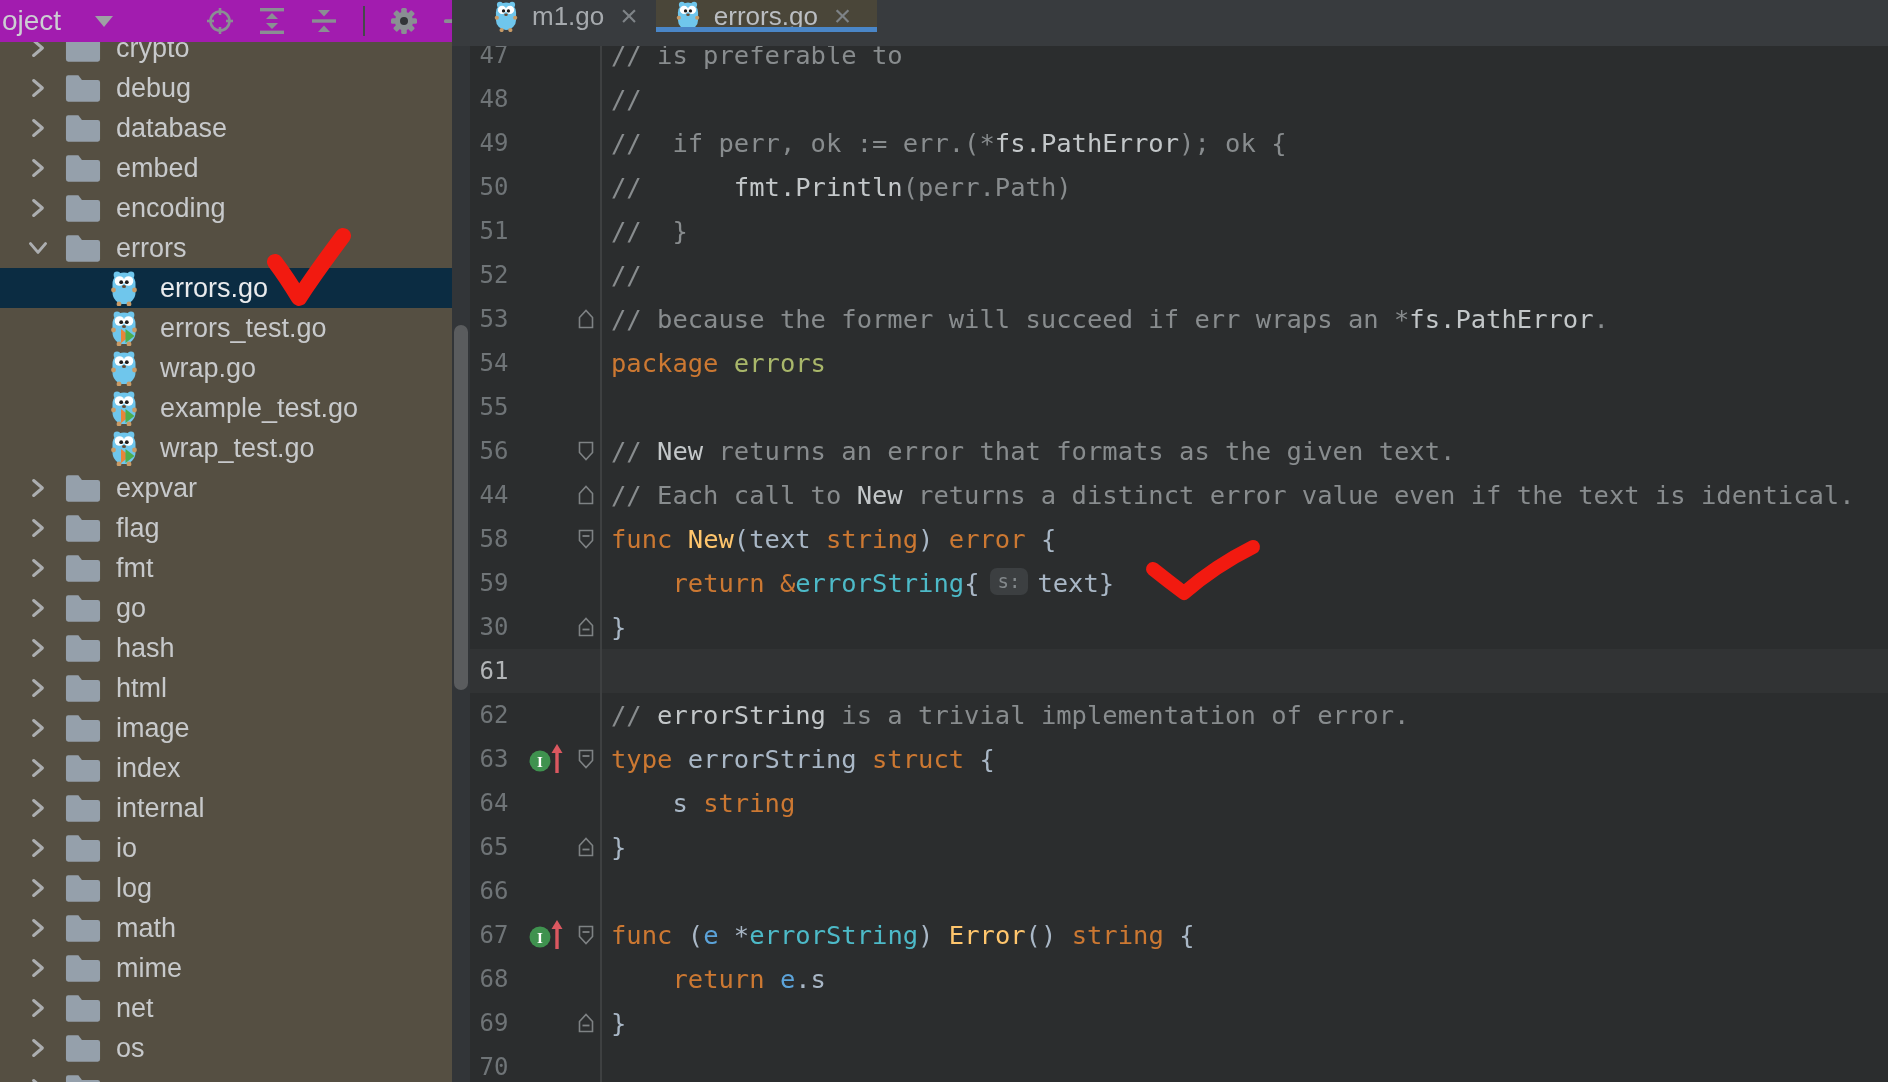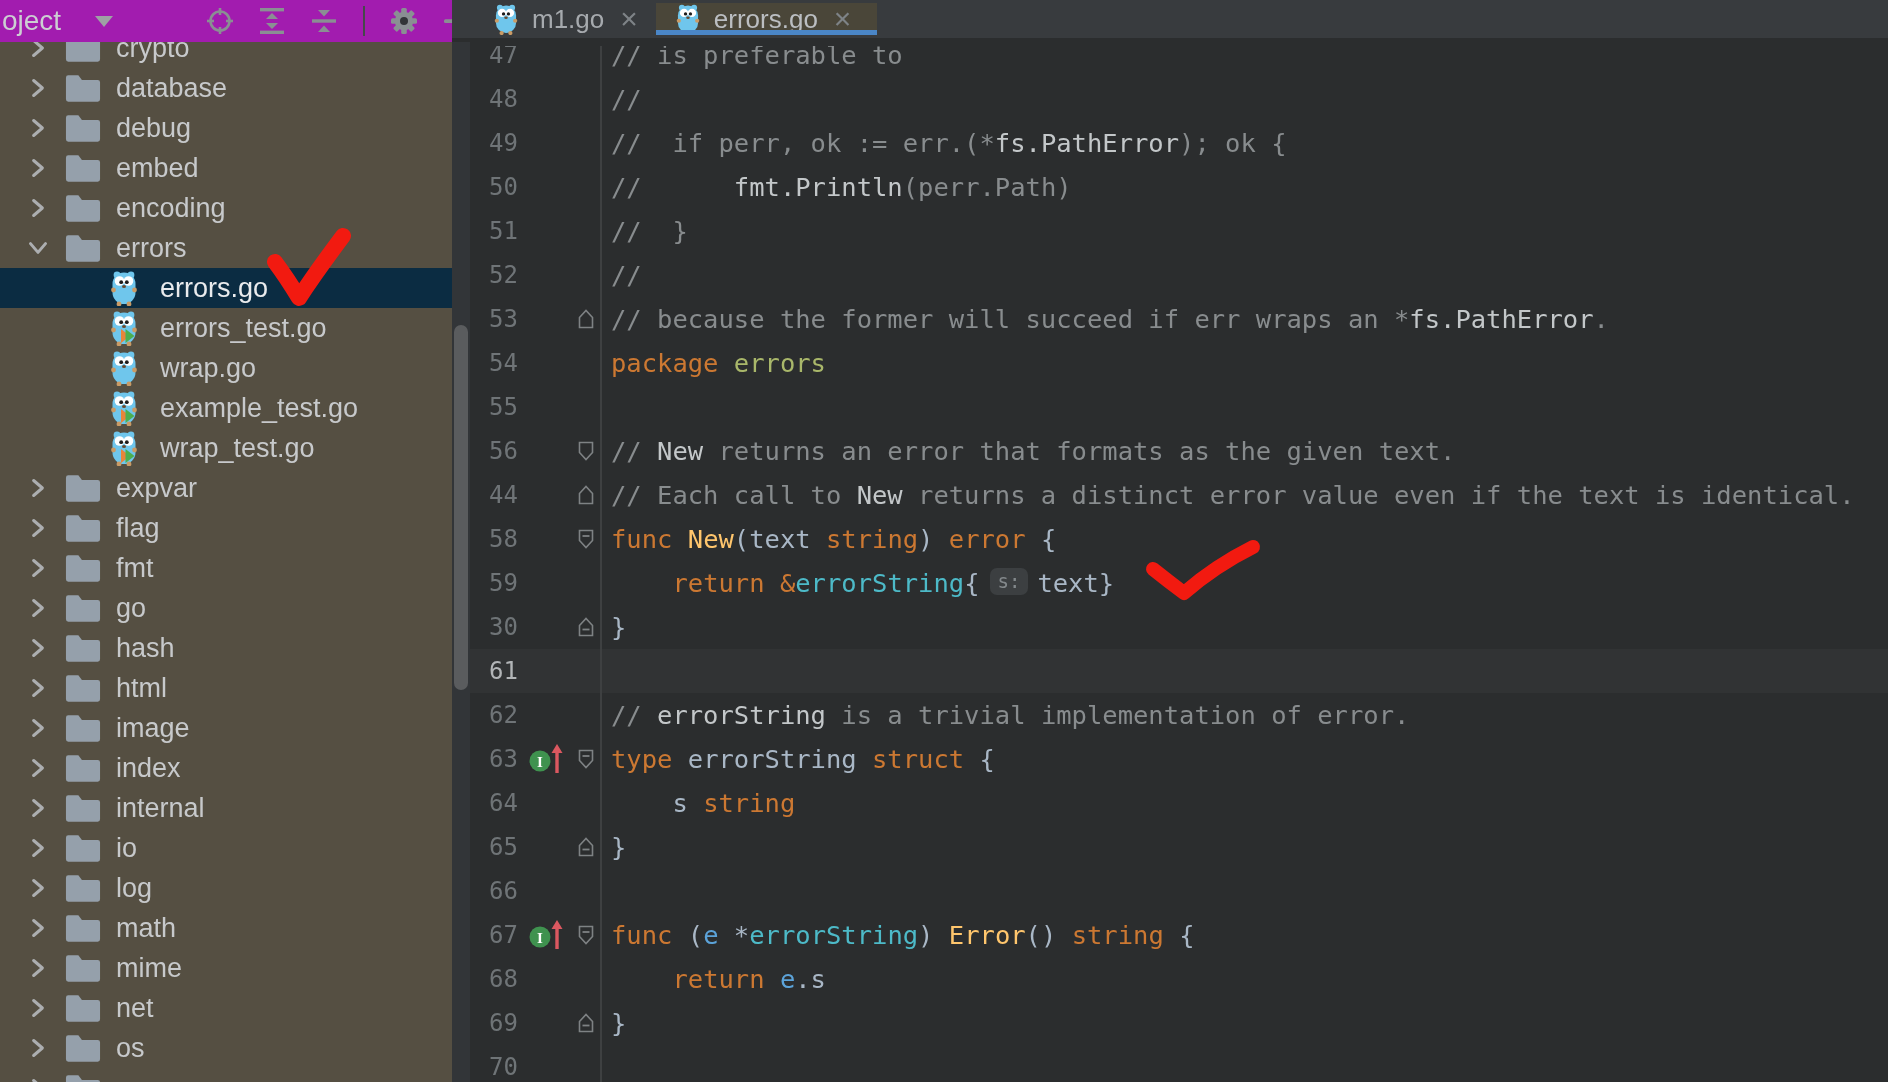--- a/index.html
+++ b/index.html
@@ -10,22 +10,22 @@
   
   .proj-toolbar { position:absolute; left:0; top:0; width:452px; height:42px;
                   background:#a21caf; display:flex; align-items:center; z-index:6; }
   .proj-label { color:#CCCED2; font-size:28px; margin-left:2px; }
   .dd-caret { width:0; height:0; border-left:9px solid transparent; border-right:9px solid transparent;
               border-top:11px solid #9EA1A4; margin-left:34px; }
   .tb-icons { position:absolute; left:205px; top:0; height:42px; display:flex; align-items:center; gap:22px; }
   .tb-icon { width:30px; height:30px; display:flex; align-items:center; justify-content:center; }
   .tb-sep { width:2px; height:30px; background:#45484B; margin:0 2px; }
 
-  .tabbar { position:absolute; left:452px; top:0; right:0; height:38px; background:#383B3E;
-            display:flex; align-items:center; padding-left:22px; z-index:6; }
+  .tabbar { position:absolute; left:452px; top:0; right:0; height:46px; background:#383B3E;
+            display:flex; align-items:flex-start; padding-left:22px; z-index:6; }
   .tab { position:relative; display:flex; align-items:center; gap:12px; padding:0 18px;
          color:#A6AAAE; font-size:26px; cursor:default; }
   .tab.active { background:#4A4639; color:#BBBEC2; padding-right:26px; }
   .tab.active::after { content:""; position:absolute; left:0; right:0; bottom:0; height:5px; background:#4A86C7; }
   .tab .close { color:#7E8387; font-size:30px; line-height:1; margin-left:4px; }
 
   
   .tree { position:absolute; left:0; top:42px; width:456px; bottom:0; background:#554F42;
           overflow:hidden; z-index:2; }
   .tree-inner { margin-top:-14px; }
@@ -42,21 +42,21 @@
   .splitter { position:absolute; left:452px; top:42px; width:18px; bottom:0; background:#323538; z-index:3; }
   .scroll-thumb { position:absolute; left:2px; top:283px; width:14px; height:365px;
                   background:#5A5C5E; border-radius:8px; }
 
   
   .editor { position:absolute; left:470px; top:46px; right:0; bottom:0; background:#2B2D2E; overflow:hidden; z-index:1; }
   .caret-hl { position:absolute; left:0; top:603px; width:100%; height:44px; background:#313334; }
   .gutter-vline { position:absolute; left:130px; top:0; bottom:0; width:2px; background:#3E4041; }
   .lines { position:relative; margin-top:-13px; }
   .line { height:44px; display:flex; align-items:center; position:relative; }
-  .ln { width:54px; flex:none; text-align:right; padding-right:6px; color:#6F7477;
+  .ln { width:54px; flex:none; text-align:center; padding-right:6px; color:#6F7477;
         font-family:"DejaVu Sans Mono", monospace; font-size:24px; }
   .line.caret .ln { color:#B2B5B7; }
   .ico { width:48px; flex:none; display:flex; align-items:center; padding-left:4px; }
   .fold { width:28px; flex:none; display:flex; align-items:center; justify-content:center; }
   .codecell { flex:1; padding-left:11px; font-family:"DejaVu Sans Mono", monospace; font-size:25.5px;
               white-space:pre; tab-size:4; color:#A9B7C6; display:flex; align-items:center; }
   .codecell span { white-space:pre; }
   .c-com { color:#888C8E; }
   .c-comb { color:#C3C7C9; font-weight:normal; }
   .c-kw  { color:#CC7832; }
@@ -183,34 +183,34 @@
           <span class="chev">
             <svg width="14" height="20" viewBox="0 0 11 16">
               <polyline points="2,2 9,8 2,14" fill="none" stroke="#ACAEB0" stroke-width="2.4" stroke-linecap="round" stroke-linejoin="round"></polyline>
             </svg>
           </span>
           <span class="f-icon">
             <svg width="38" height="31" viewBox="0 0 24 20">
               <path d="M1 3 a1.5 1.5 0 0 1 1.5 -1.5 H9 l2.3 3 H21.5 A1.5 1.5 0 0 1 23 6 V17 a1.5 1.5 0 0 1 -1.5 1.5 H2.5 A1.5 1.5 0 0 1 1 17 Z" fill="#95A0AB"></path>
             </svg>
           </span>
+          <span class="t-label">debug</span>
+        </div>
+        <div class="trow">
+          <span class="chev">
+            <svg width="14" height="20" viewBox="0 0 11 16">
+              <polyline points="2,2 9,8 2,14" fill="none" stroke="#ACAEB0" stroke-width="2.4" stroke-linecap="round" stroke-linejoin="round"></polyline>
+            </svg>
+          </span>
+          <span class="f-icon">
+            <svg width="38" height="31" viewBox="0 0 24 20">
+              <path d="M1 3 a1.5 1.5 0 0 1 1.5 -1.5 H9 l2.3 3 H21.5 A1.5 1.5 0 0 1 23 6 V17 a1.5 1.5 0 0 1 -1.5 1.5 H2.5 A1.5 1.5 0 0 1 1 17 Z" fill="#95A0AB"></path>
+            </svg>
+          </span>
           <span class="t-label">database</span>
-        </div>
-        <div class="trow">
-          <span class="chev">
-            <svg width="14" height="20" viewBox="0 0 11 16">
-              <polyline points="2,2 9,8 2,14" fill="none" stroke="#ACAEB0" stroke-width="2.4" stroke-linecap="round" stroke-linejoin="round"></polyline>
-            </svg>
-          </span>
-          <span class="f-icon">
-            <svg width="38" height="31" viewBox="0 0 24 20">
-              <path d="M1 3 a1.5 1.5 0 0 1 1.5 -1.5 H9 l2.3 3 H21.5 A1.5 1.5 0 0 1 23 6 V17 a1.5 1.5 0 0 1 -1.5 1.5 H2.5 A1.5 1.5 0 0 1 1 17 Z" fill="#95A0AB"></path>
-            </svg>
-          </span>
-          <span class="t-label">debug</span>
         </div>
         <div class="trow">
           <span class="chev">
             <svg width="14" height="20" viewBox="0 0 11 16">
               <polyline points="2,2 9,8 2,14" fill="none" stroke="#ACAEB0" stroke-width="2.4" stroke-linecap="round" stroke-linejoin="round"></polyline>
             </svg>
           </span>
           <span class="f-icon">
             <svg width="38" height="31" viewBox="0 0 24 20">
               <path d="M1 3 a1.5 1.5 0 0 1 1.5 -1.5 H9 l2.3 3 H21.5 A1.5 1.5 0 0 1 23 6 V17 a1.5 1.5 0 0 1 -1.5 1.5 H2.5 A1.5 1.5 0 0 1 1 17 Z" fill="#95A0AB"></path>

